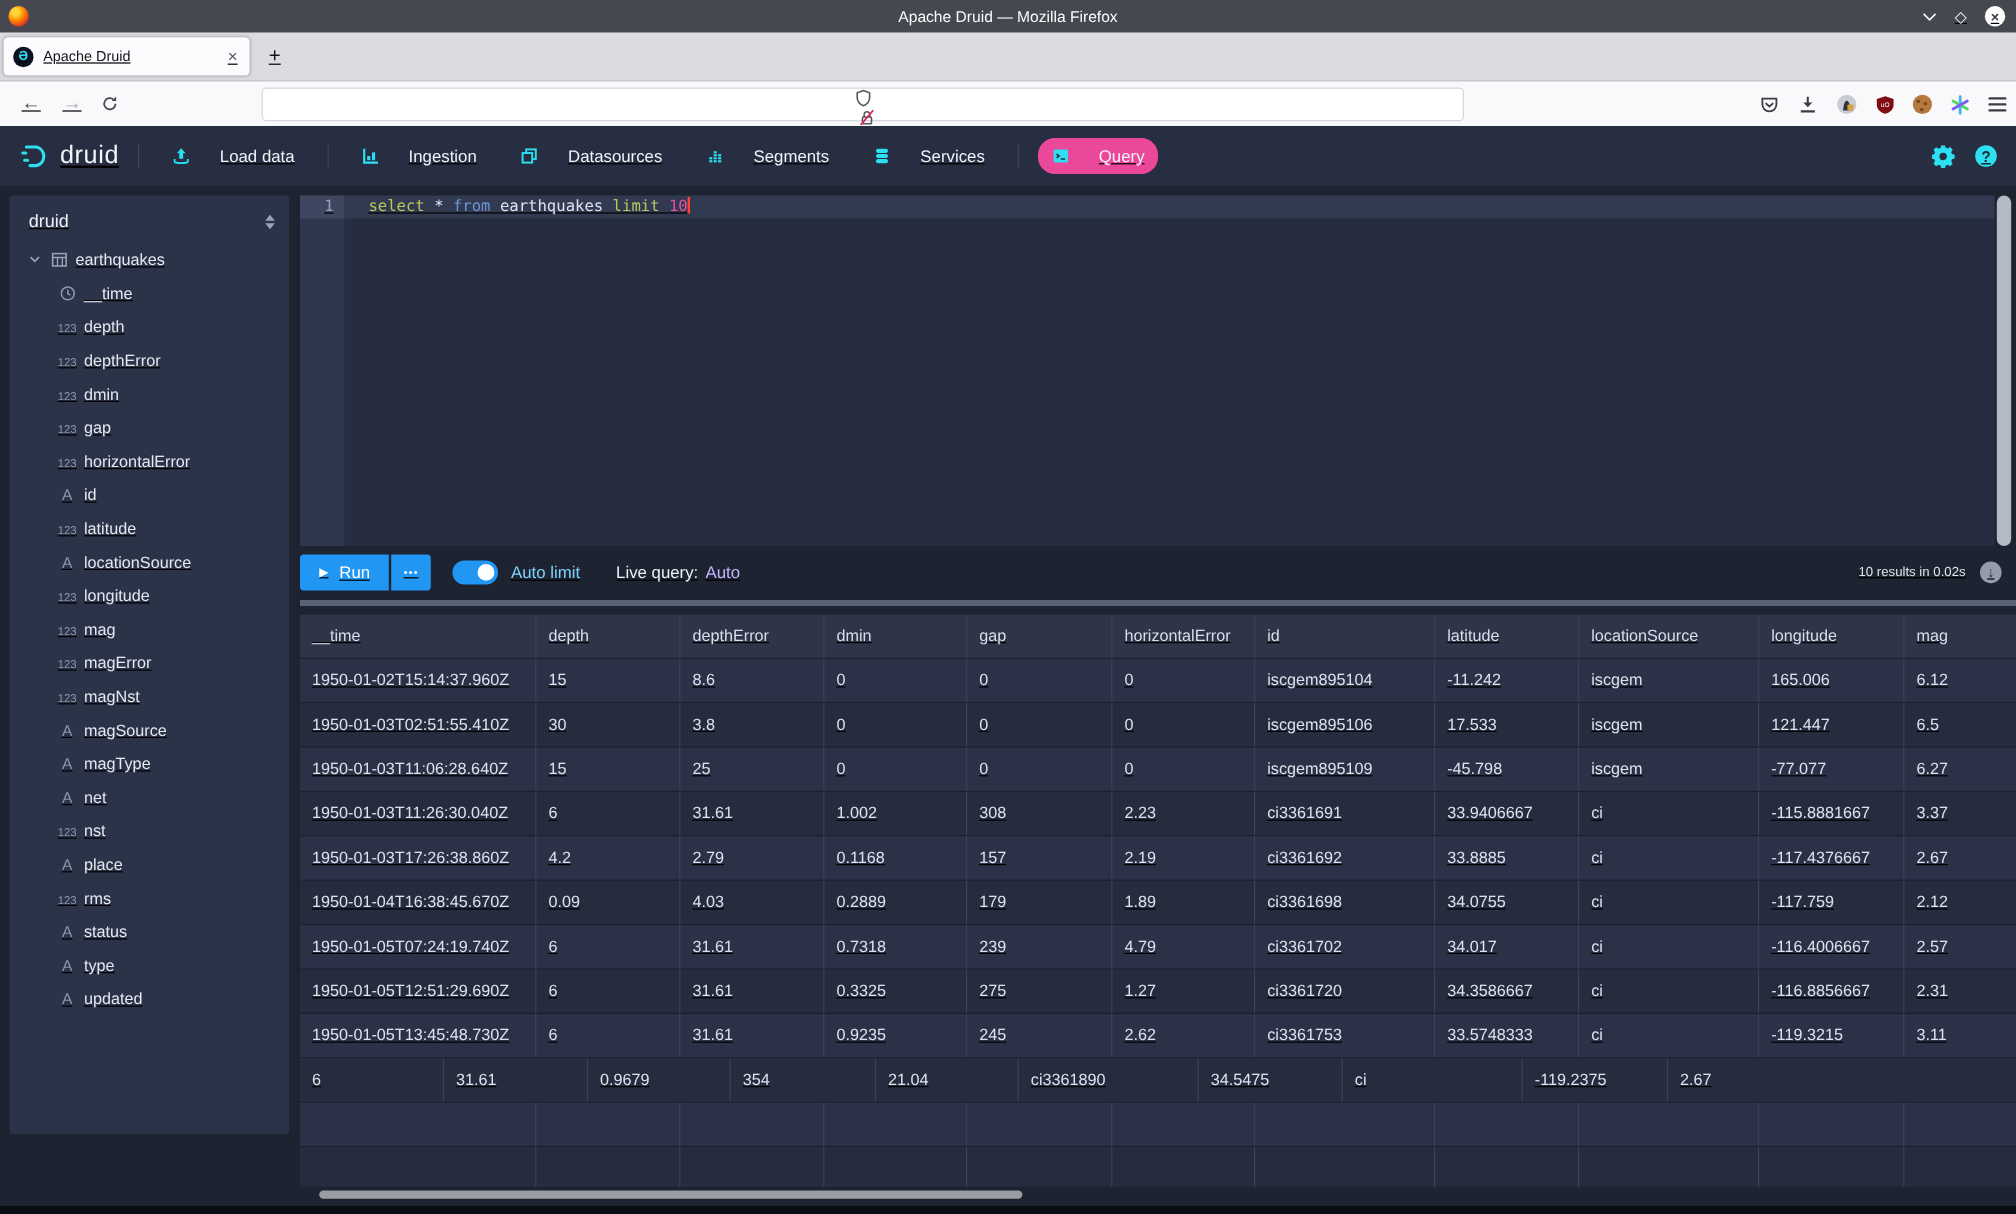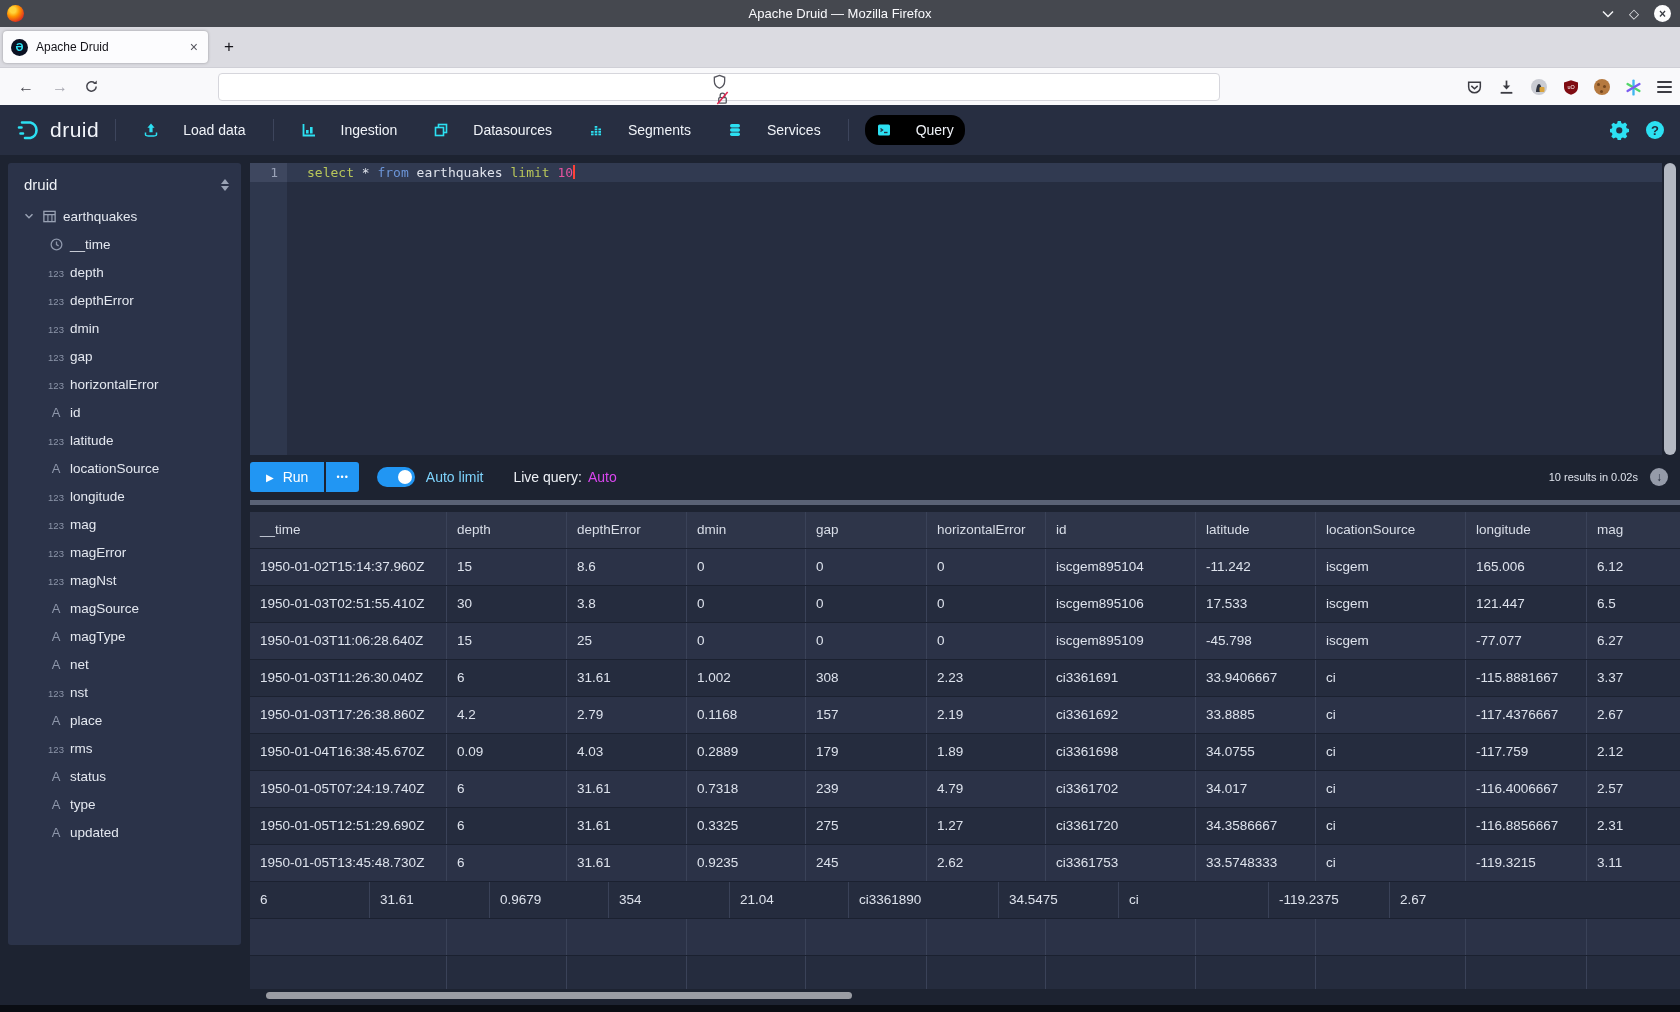--- a/index.html
+++ b/index.html
@@ -1,18 +1,18 @@
 <!DOCTYPE html>
 <html><head>
 <meta charset="utf-8">
 <style>
   html,body{margin:0;padding:0;background:#10141d;}
   body{width:1680px;height:1012px;position:relative;overflow:hidden;
        font-family:"Liberation Sans", sans-serif;-webkit-font-smoothing:antialiased;}
-  .abs{position:absolute;}
+  .abs{position:absolute;text-decoration:underline;}
   svg{display:block;}
 
   
   #titlebar{left:0;top:0;width:100%;height:27px;background:#45484f;display:flex;align-items:center;}
   #ff-logo{width:17px;height:17px;margin-left:7px;border-radius:50%;
     background:radial-gradient(circle at 35% 30%, #ffd43b 0 18%, #ff9500 40%, #e0311f 75%, #b5173c 100%);}
   #win-title{position:absolute;left:0;right:0;text-align:center;color:#fbfbfe;font-size:13px;}
   #win-controls{margin-left:auto;display:flex;align-items:center;gap:15px;padding-right:9px;z-index:2;}
   #win-controls .wc{color:#f2f3f5;font-size:13px;line-height:1;cursor:default;}
   .close-circle{width:17px;height:17px;border-radius:50%;background:#fdfdfe;color:#3a3d45;
@@ -44,21 +44,21 @@
   .burger span{width:15px;height:2px;background:#3c3c43;border-radius:1px;}
 
   
   #druidbar{left:0;top:105px;width:100%;height:50px;background:#272e41;display:flex;align-items:center;
     padding:0 16px;box-sizing:border-box;}
   #brand{display:flex;align-items:center;gap:8px;}
   #brand .wordmark{color:#f2f5fa;font-size:21px;letter-spacing:.5px;}
   .vdiv{width:1px;height:22px;background:#3d455c;margin:0 16px;}
   .dnav{display:flex;align-items:center;gap:24px;padding:7px 11px;border-radius:14px;color:#f0f3f8;font-size:14px;}
   .dnav + .dnav{margin-left:14px;}
-  .dnav.active{background:#000000;justify-content:space-between;}
+  .dnav.active{background:#ec4899;justify-content:space-between;}
   #druid-right{margin-left:auto;display:flex;align-items:center;gap:17px;}
   .help-circle{width:18px;height:18px;border-radius:50%;background:#2ce0f2;color:#222a3c;
     font-weight:bold;font-size:13px;display:flex;align-items:center;justify-content:center;}
 
   
   #main{left:0;top:155px;width:100%;height:857px;background:#1d2331;}
 
   
   #sidebar{left:8px;top:8px;width:233px;height:782px;background:#2b3349;border-radius:3px;overflow:hidden;}
   #schema-row{display:flex;align-items:center;padding:13px 12px 9px 16px;}
@@ -90,21 +90,21 @@
   
   #runbar{left:250px;top:305px;right:0;width:1430px;height:34px;display:flex;align-items:center;}
   .btn{background:#2196f3;color:#ffffff;font-size:14px;height:30px;display:flex;align-items:center;}
   #run-btn{border-radius:3px 0 0 3px;padding:0 16px;gap:9px;}
   #run-btn .play{font-size:10px;}
   #more-btn{border-radius:0 3px 3px 0;margin-left:2px;padding:0 10px;font-size:9px;letter-spacing:1px;}
   .switch{width:38px;height:20px;border-radius:10px;background:#2196f3;position:relative;margin-left:18px;flex:none;}
   .switch .knob{position:absolute;right:3px;top:3px;width:14px;height:14px;border-radius:50%;background:#ffffff;}
   #auto-limit{color:#7dd3fc;font-size:14px;margin-left:11px;}
   #live-label{color:#eef1f6;font-size:14px;margin-left:30px;}
-  #live-value{color:#d946ef;font-size:14px;margin-left:6px;}
+  #live-value{color:#c4b5fd;font-size:14px;margin-left:6px;}
   #run-right{margin-left:auto;display:flex;align-items:center;gap:12px;padding-right:12px;}
   #results-summary{color:#dfe3ec;font-size:11px;}
   .dl-circle{width:18px;height:18px;border-radius:50%;background:#959ba9;color:#232a3b;font-weight:bold;
     font-size:12px;display:flex;align-items:center;justify-content:center;}
 
   
   #splitter{left:250px;top:345px;width:1430px;height:5px;background:#5a6275;}
 
   
   #rtable{left:250px;top:357px;width:1430px;height:477px;overflow:hidden;background:#252c3e;}

